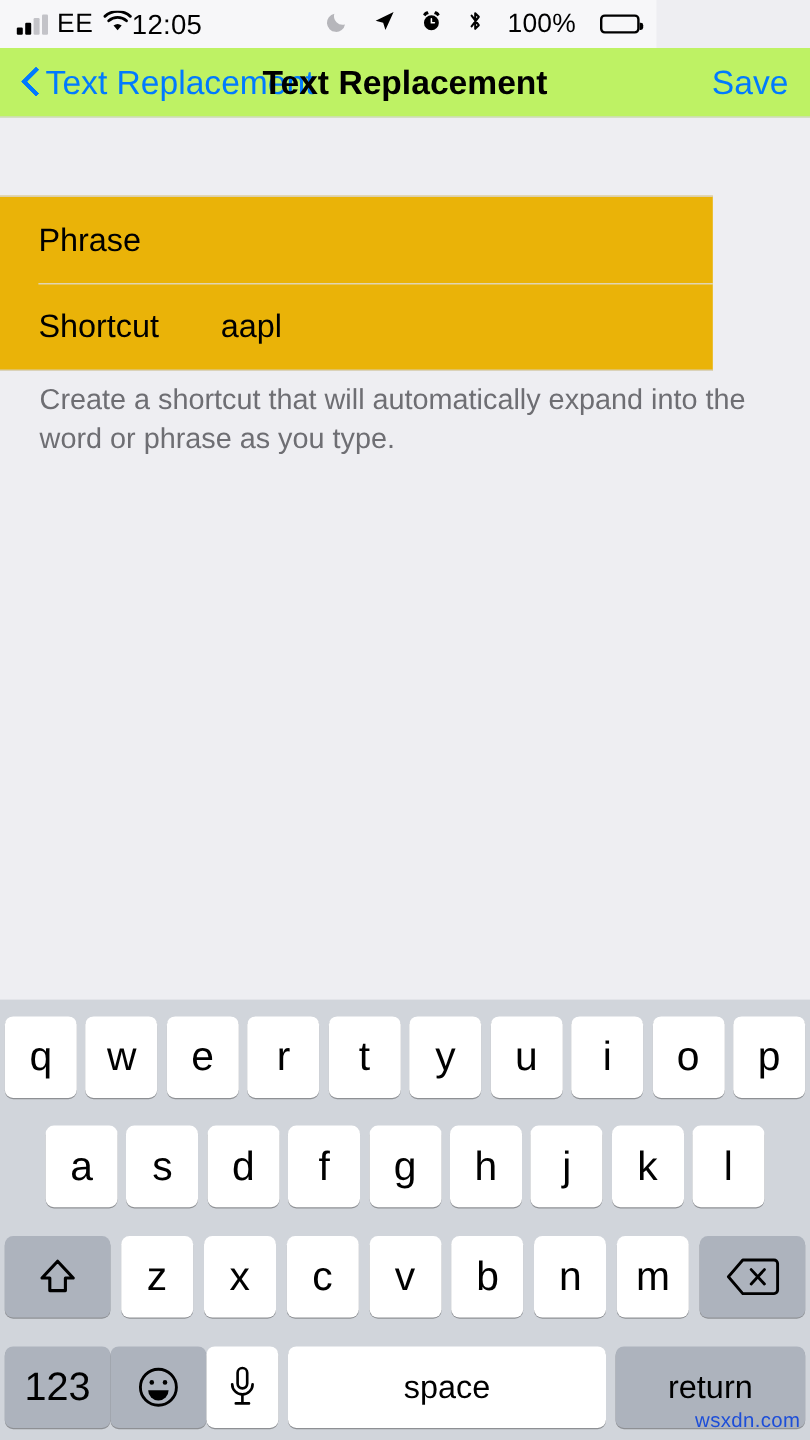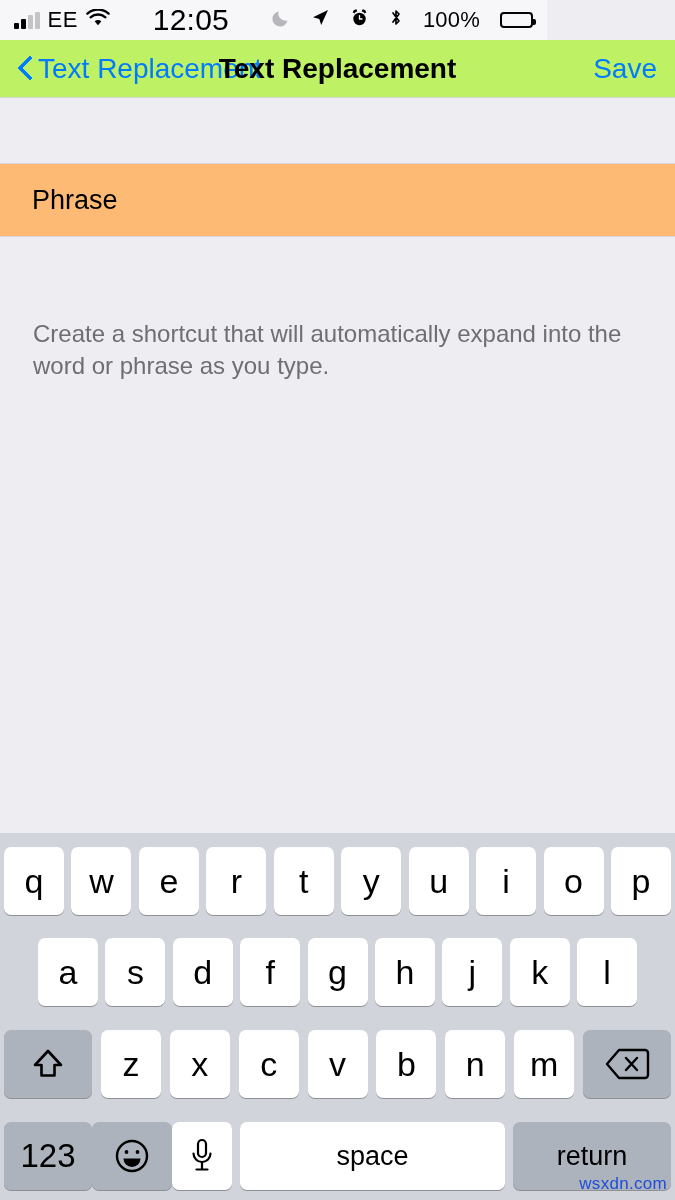--- a/index.html
+++ b/index.html
@@ -14,21 +14,21 @@
 
   
   .status-bar{
     position:absolute; top:0; left:0; width:547px; height:40px;
     background:#f7f7f9;
     display:flex; align-items:center;
     padding:0 14px 0 14px;
     font-size:22px; color:#000;
   }
   .sb-left{ display:flex; align-items:center; gap:8px; flex:0 0 auto; }
-  .sb-center{ flex:1; text-align:center; font-size:30px; font-weight:500; letter-spacing:.2px; }
+  .sb-center{ flex:1; text-align:left; font-size:23px; font-weight:500; letter-spacing:.2px; }
   .sb-right{ display:flex; align-items:center; gap:20px; flex:0 0 auto; }
 
   .signal{ display:flex; align-items:flex-end; gap:2.5px; height:17px; }
   .signal i{ display:block; width:4.5px; border-radius:1px; background:#000; }
   .signal i:nth-child(1){ height:6px; }
   .signal i:nth-child(2){ height:10px; }
   .signal i:nth-child(3){ height:14px; background:#c3c3c8; }
   .signal i:nth-child(4){ height:17px; background:#c3c3c8; }
 
   .carrier{ font-size:22px; letter-spacing:.5px; }
@@ -74,22 +74,22 @@
   .nav-save{
     margin-left:auto; color:#007aff; font-size:28px; cursor:pointer; z-index:2;
   }
 
   
   .group-gap{
     position:absolute; top:99px; left:0; width:675px; height:64px;
     background:#eeeef2;
   }
   .table{
-    position:absolute; top:163px; left:0; width:675px;
-    background:#fdba74;
+    position:absolute; top:163px; left:0; width:594px;
+    background:#eab308;
     border-top:1px solid #d6d6da;
     border-bottom:1px solid #d6d6da;
   }
   .row{
     height:72px; display:flex; align-items:center;
     padding-left:32px; position:relative;
   }
   .row + .row::before{
     content:""; position:absolute; top:0; left:32px; right:0;
     height:1px; background:#dededf;
@@ -214,20 +214,24 @@
   <div class="nav-title">Text Replacement</div>
   <div class="nav-save">Save</div>
 </div>
 
 <div class="group-gap"></div>
 
 <div class="table">
   <div class="row">
     <span class="row-label">Phrase</span>
     <span class="row-value apple-glyph"></span>
+  </div>
+  <div class="row">
+    <span class="row-label">Shortcut</span>
+    <span class="row-value">aapl</span>
   </div>
 </div>
 
 <div class="footer-note">Create a shortcut that will automatically expand into the word or phrase as you type.</div>
 
 <div class="keyboard">
 
   <div class="krow r1">
     <div class="key">q</div>
     <div class="key">w</div>

